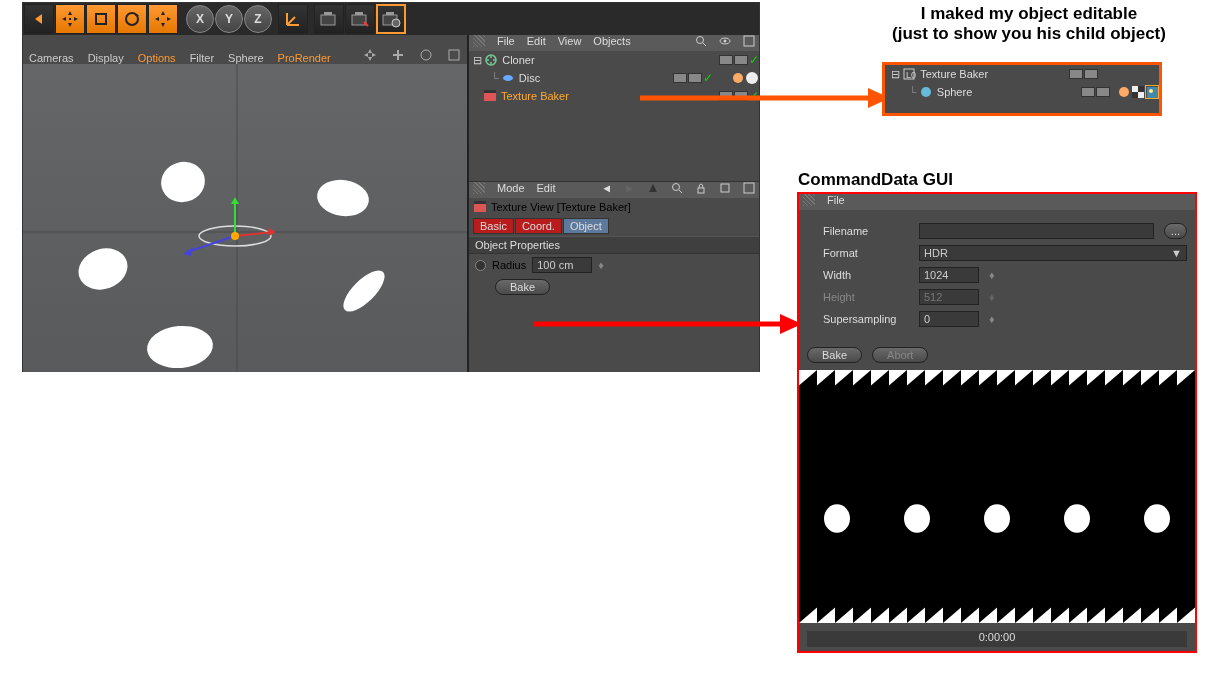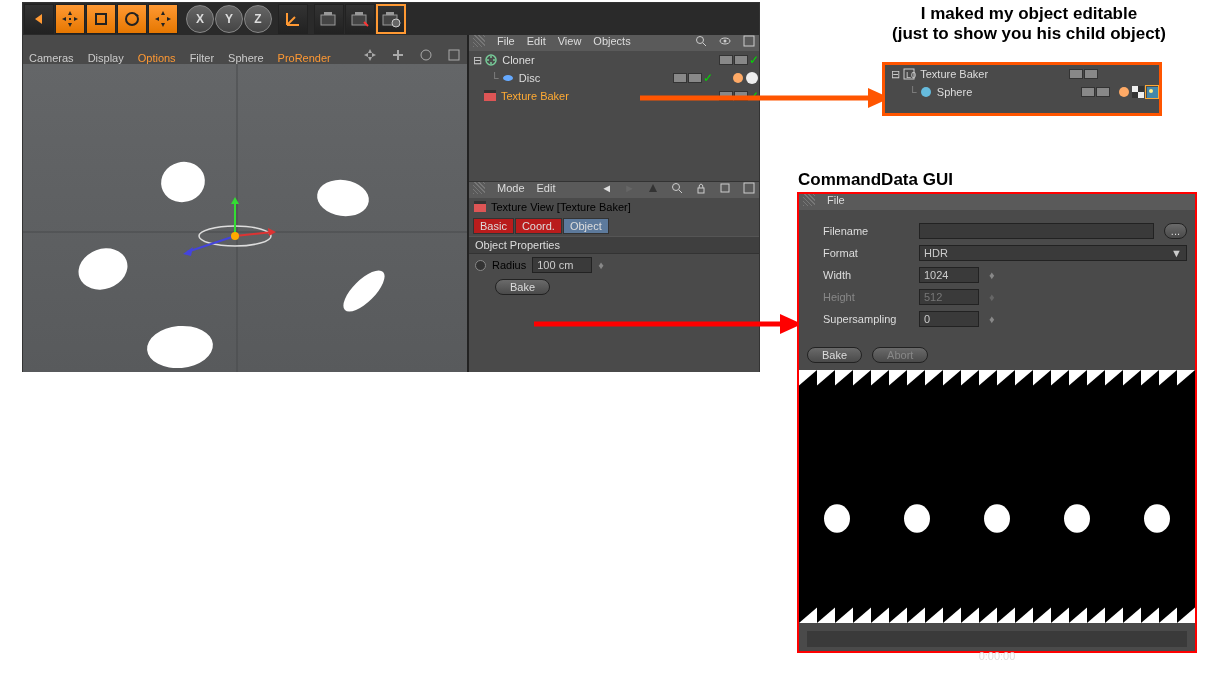--- a/index.html
+++ b/index.html
@@ -438,15 +438,15 @@
       </g>
 
       <circle cx="38" cy="135" r="13" fill="#fff"></circle>
       <circle cx="118" cy="135" r="13" fill="#fff"></circle>
       <circle cx="198" cy="135" r="13" fill="#fff"></circle>
       <circle cx="278" cy="135" r="13" fill="#fff"></circle>
       <circle cx="358" cy="135" r="13" fill="#fff"></circle>
     </svg>
   </div>
   <div class="progress">
-    <span style="position:absolute;left:50%;top:19px;transform:translateX(-50%);color:#ddd;font-size:11px">0:00:00</span>
+    <span style="position:absolute;left:50%;top:0;transform:translateX(-50%);color:#ddd;font-size:11px">0:00:00</span>
   </div>
 </div>
 
 </body></html>

